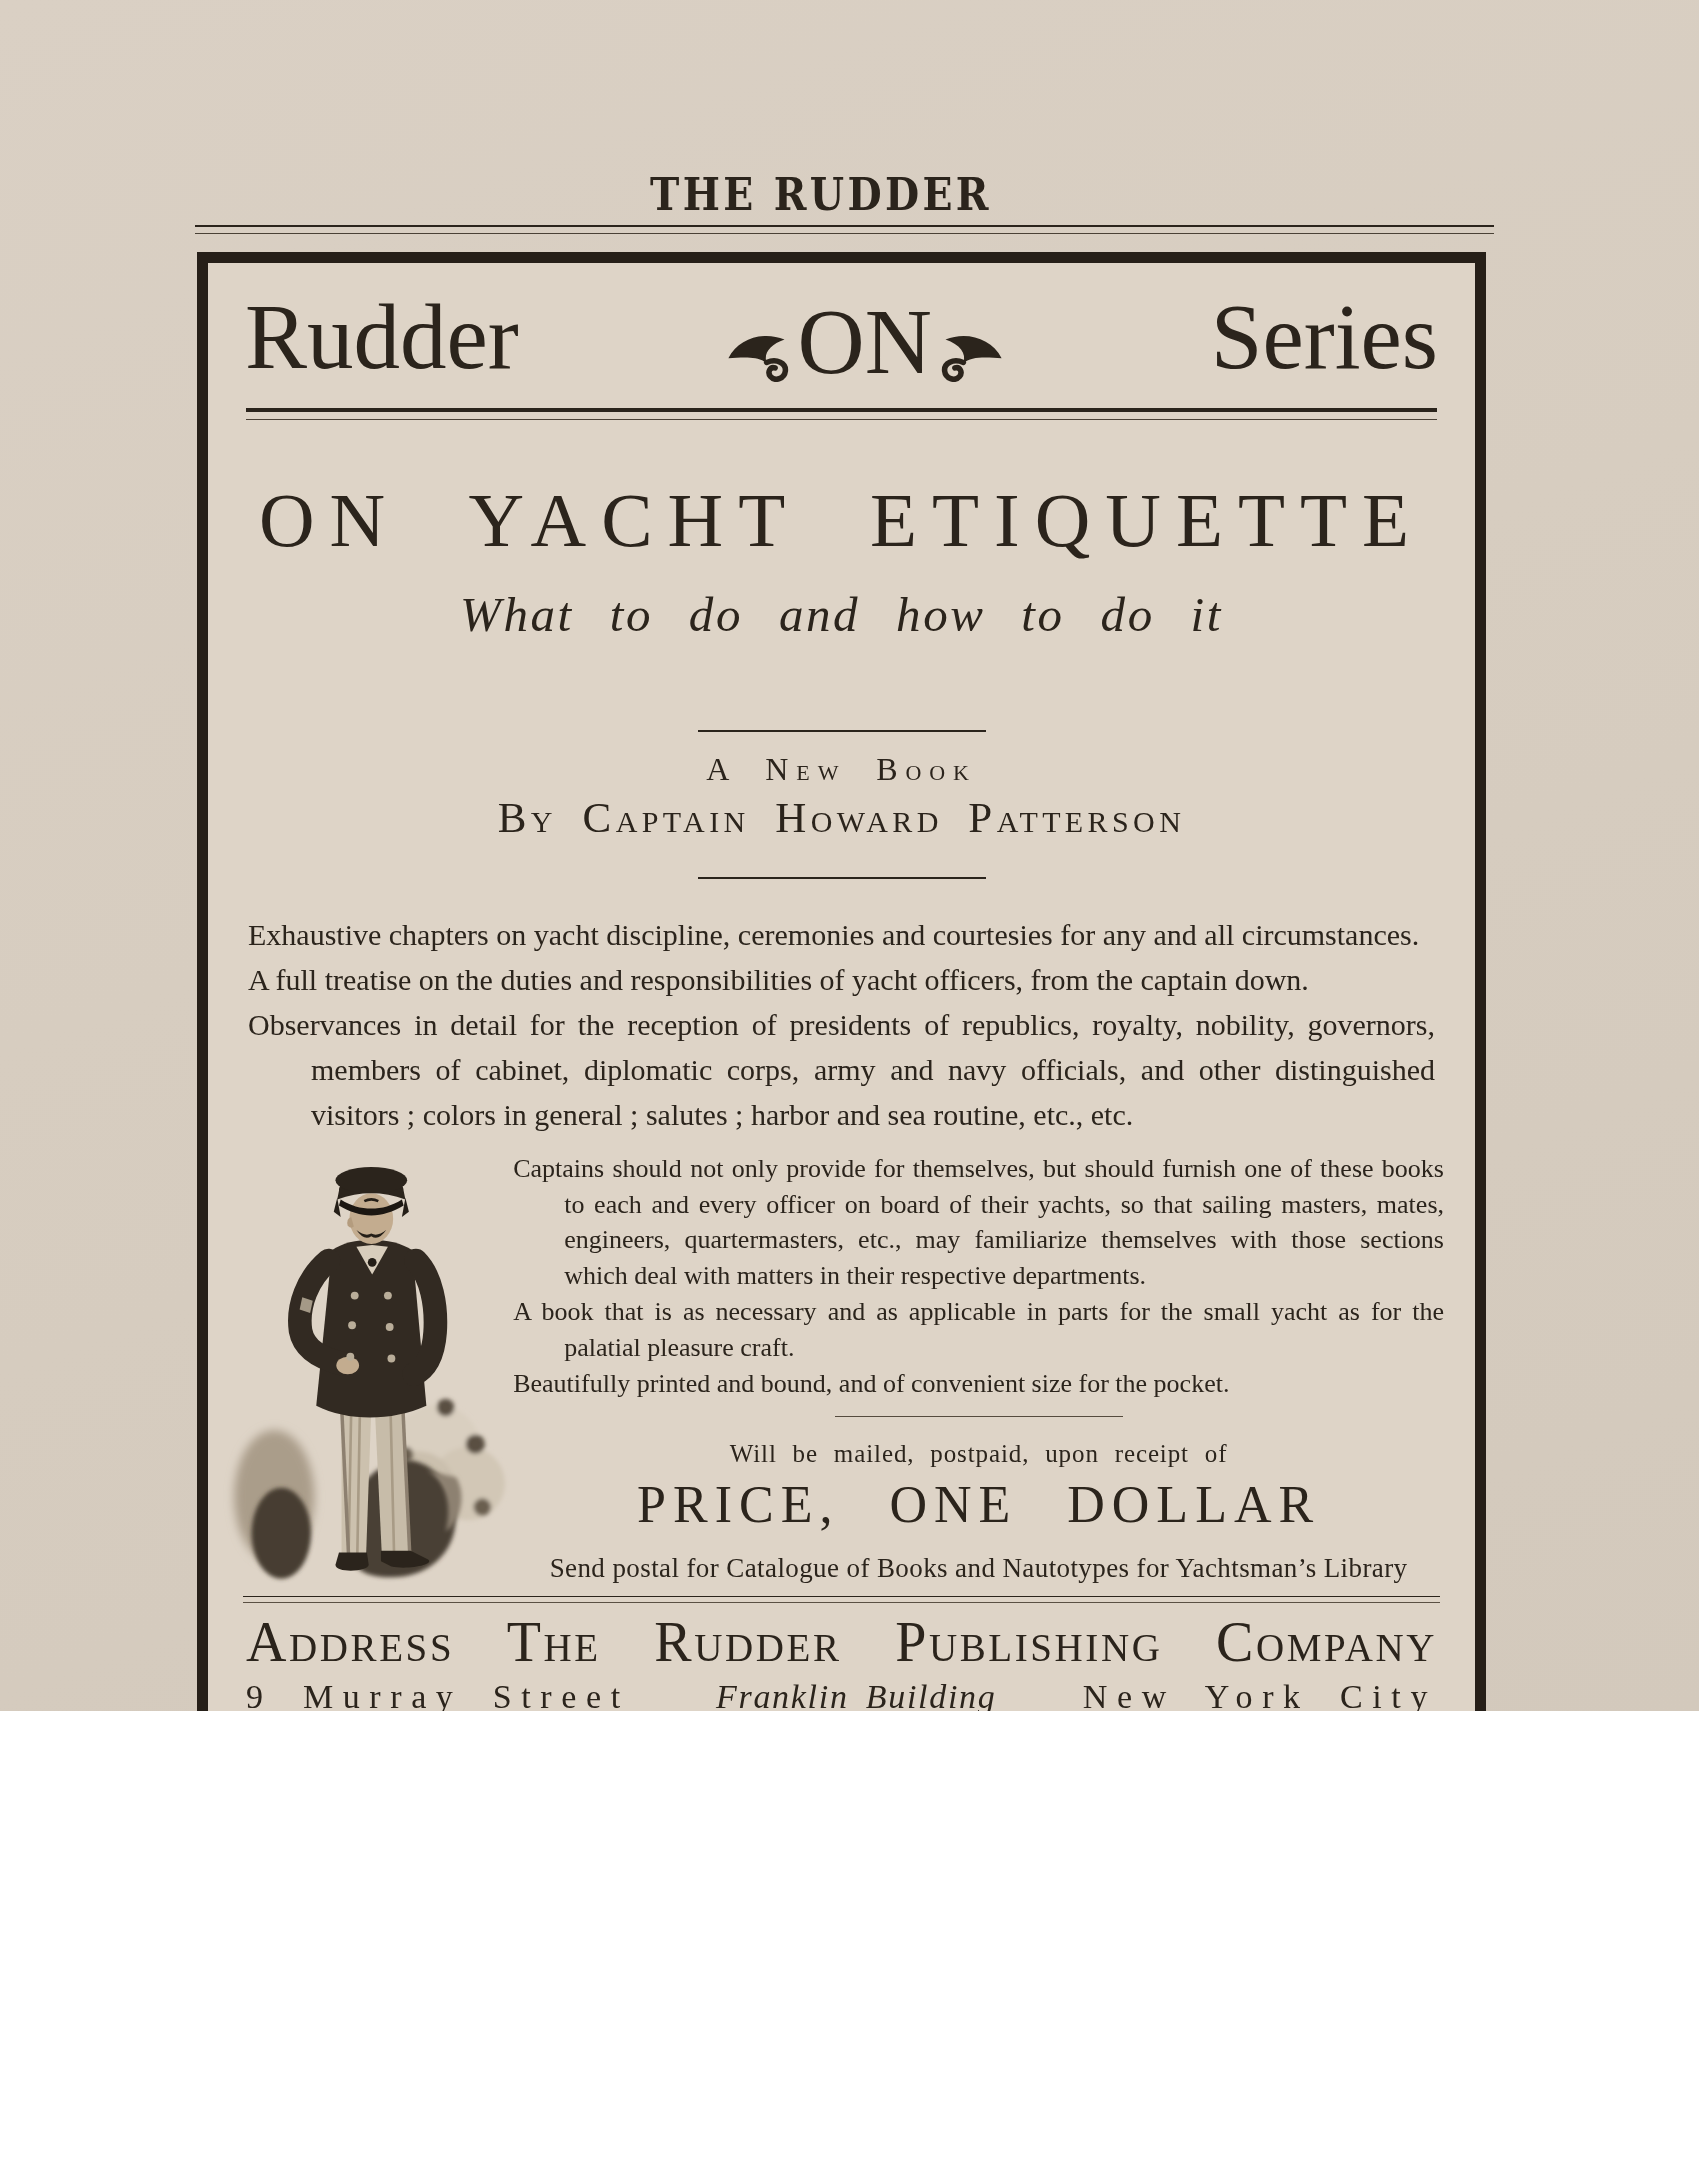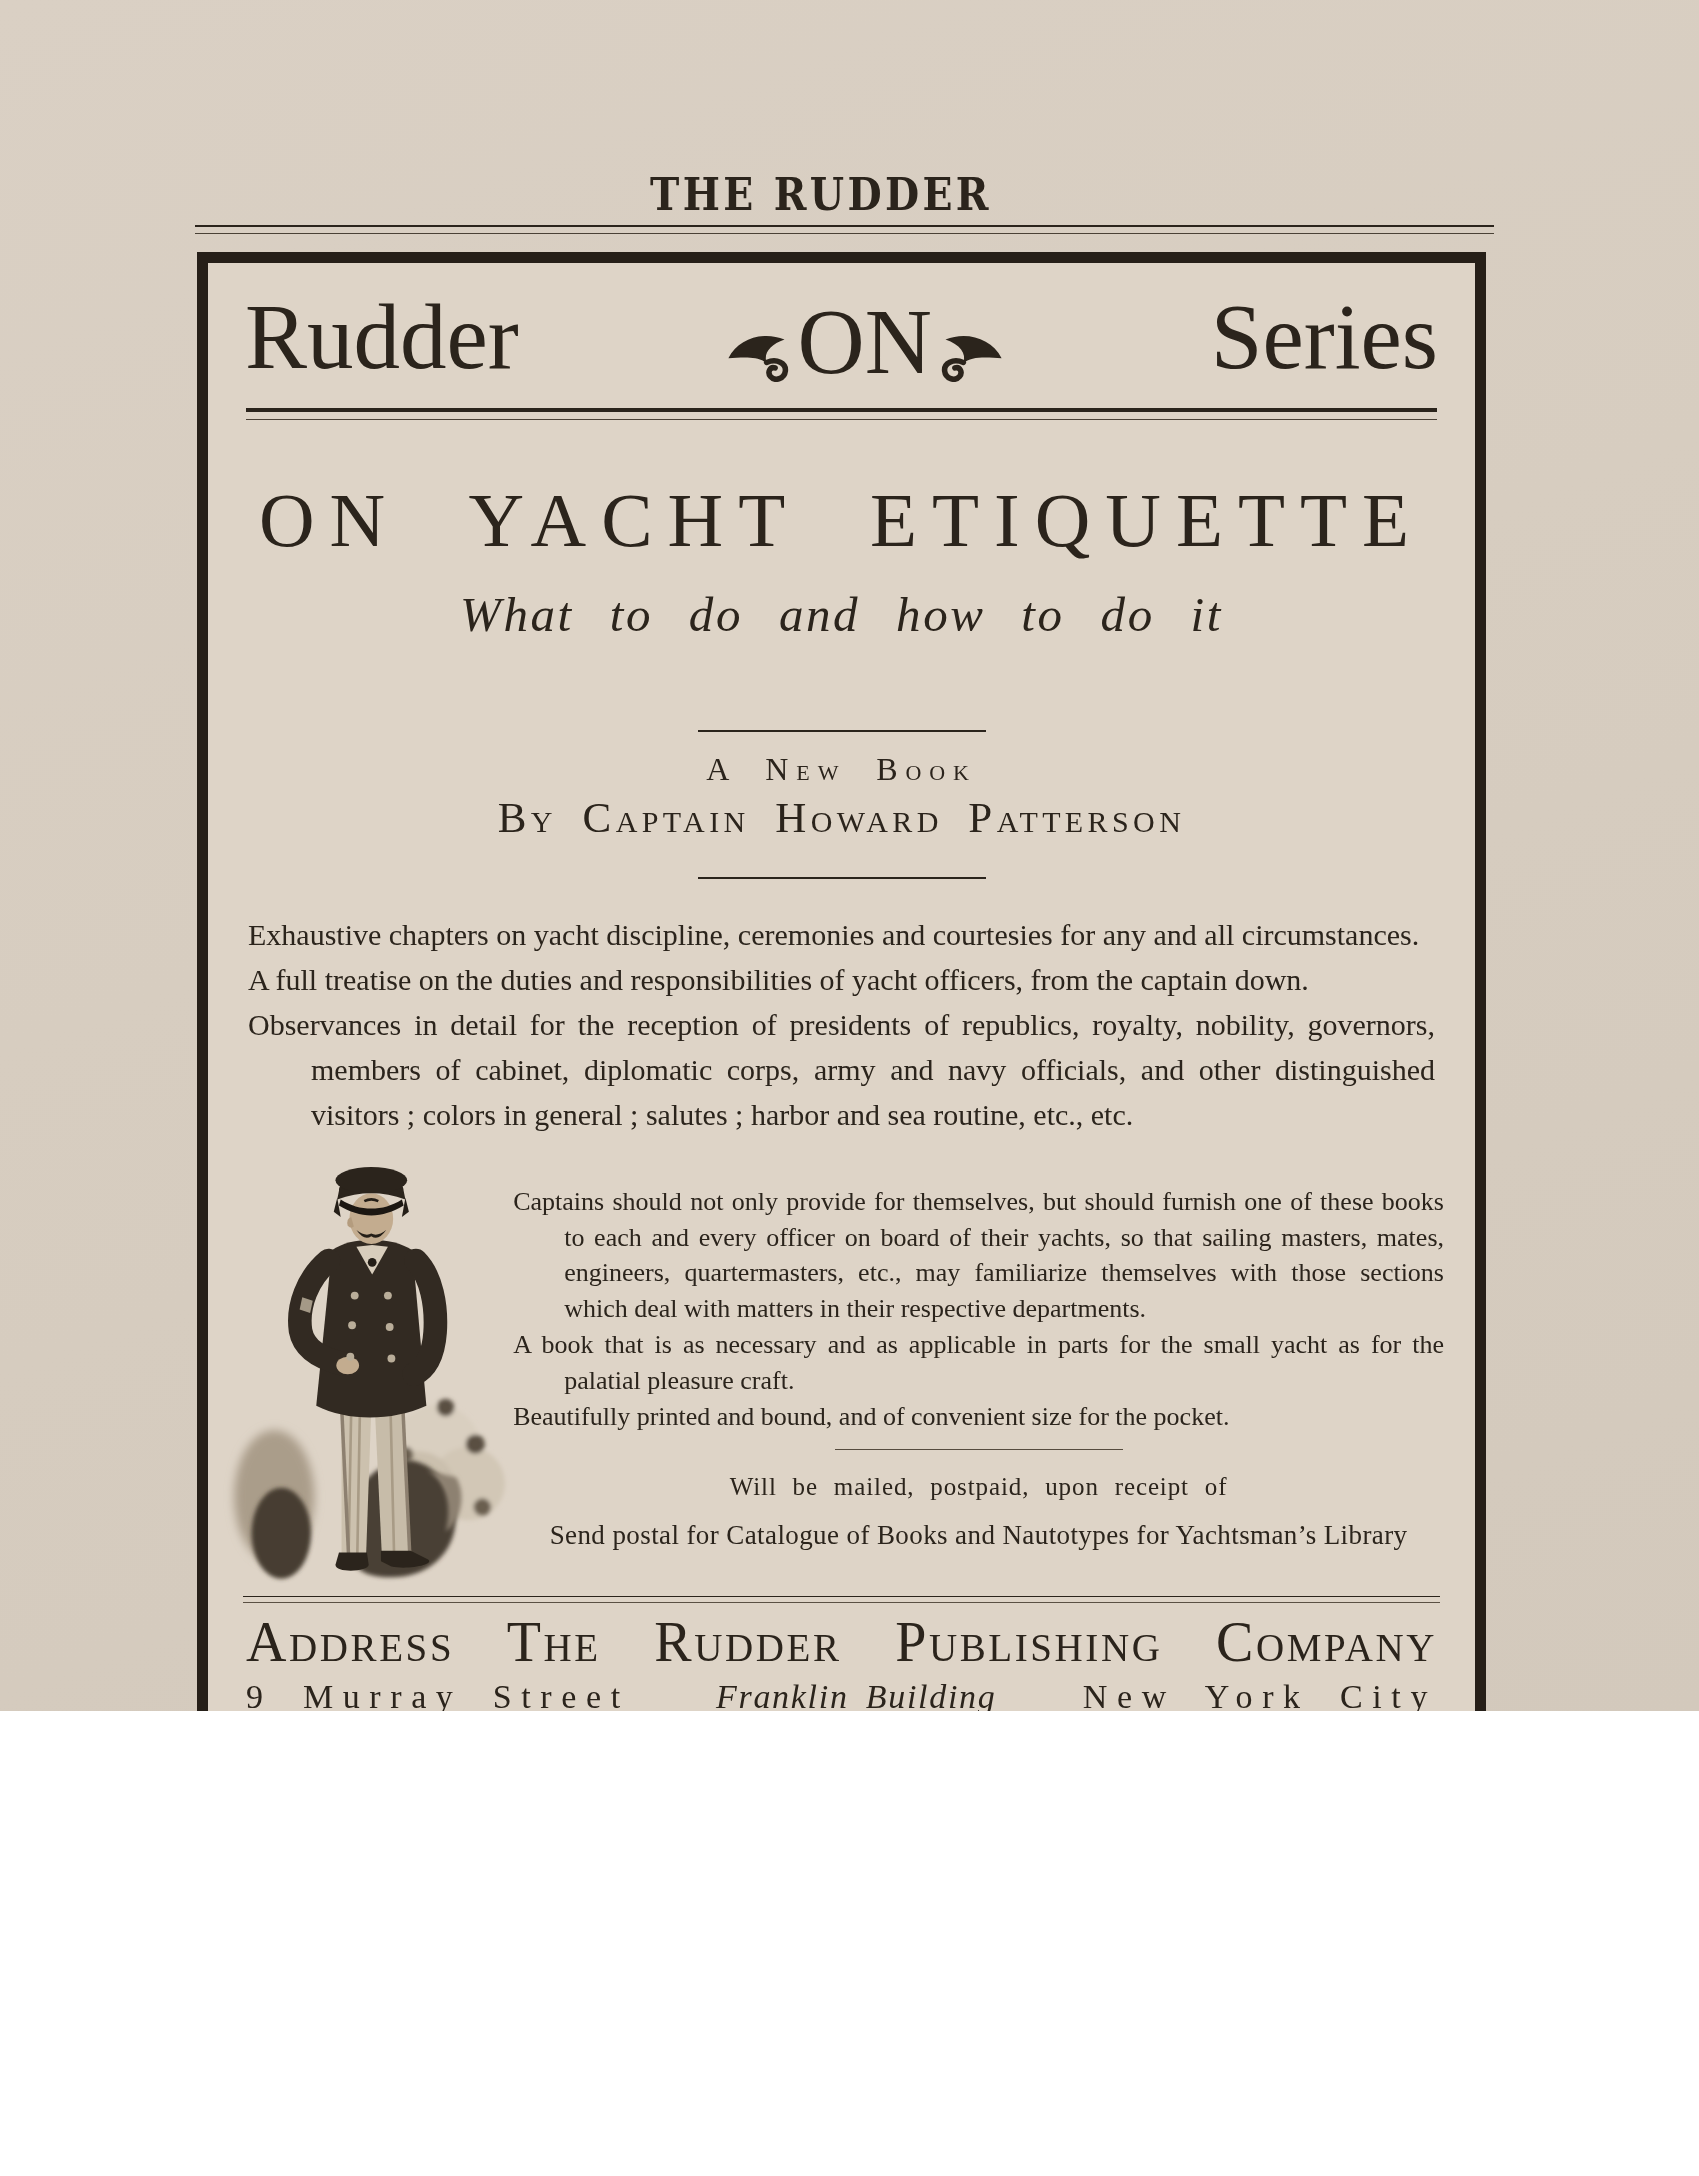--- a/index.html
+++ b/index.html
@@ -231,20 +231,21 @@
         <path d="M212 58 l4 16 -8 6 Z" fill="#241e17"></path>
       </svg>
 
       <div class="pitch-col">
         <div class="pitch-item">Captains should not only provide for themselves, but should furnish one of these books to each and every officer on board of their yachts, so that sailing masters, mates, engineers, quartermasters, etc., may familiarize themselves with those sections which deal with matters in their respective departments.</div>
         <div class="pitch-item">A book that is as necessary and as applicable in parts for the small yacht as for the palatial pleasure craft.</div>
         <div class="pitch-item">Beautifully printed and bound, and of convenient size for the pocket.</div>
 
         <div class="rule-short2"></div>
         <div class="mail-note">Will be mailed, postpaid, upon receipt of</div>
+        <div class="price-line">PRICE, ONE DOLLAR</div>
         <div class="catalog-note">Send postal for Catalogue of Books and Nautotypes for Yachtsman’s Library</div>
       </div>
     </div>
 
     <div class="rule-bottom"></div>
     <div class="address-line">Address The Rudder Publishing Company</div>
     <div class="address-bottom">
       <span class="addr-street">9 Murray Street</span>
       <span class="addr-building">Franklin Building</span>
       <span class="addr-city">New York City</span>

